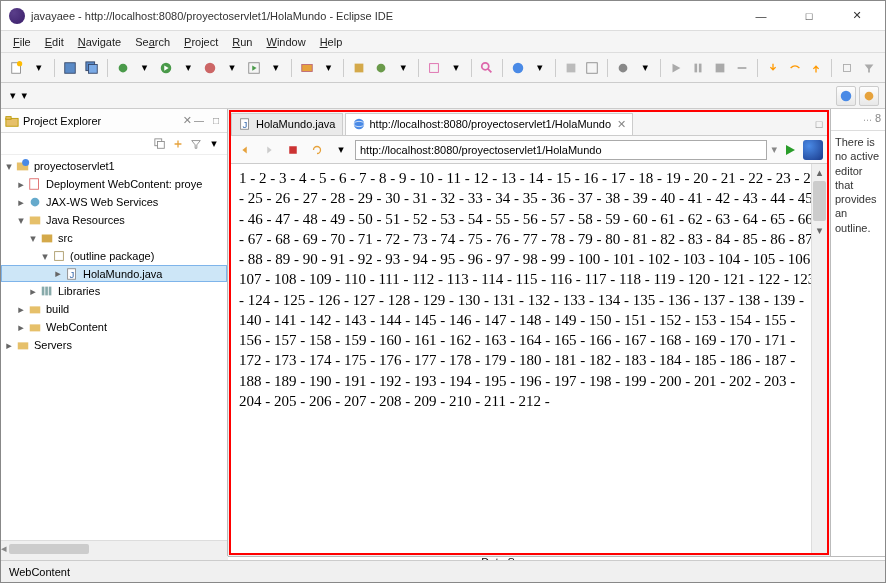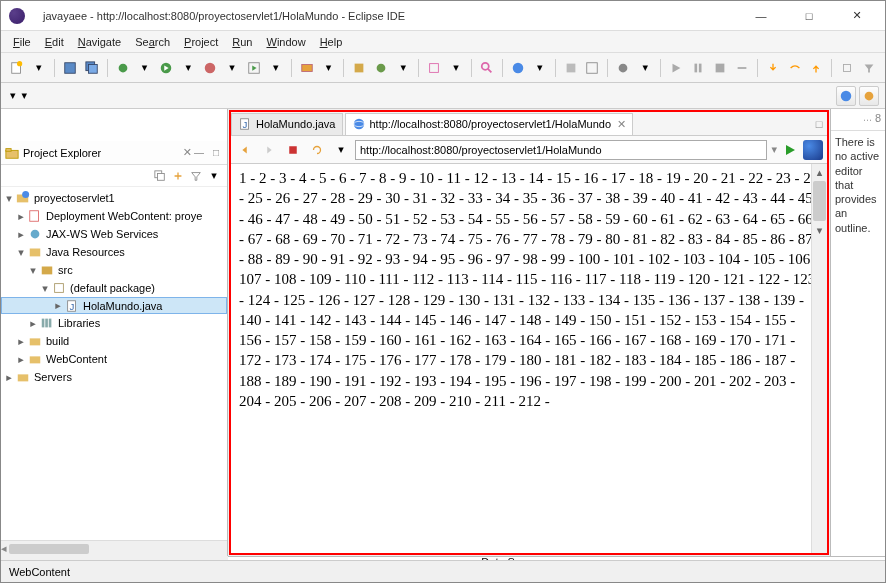--- a/index.html
+++ b/index.html
@@ -1,32 +1,32 @@
 <!DOCTYPE html>
 <html><head>
 <meta charset="utf-8">
 <style>
 * { box-sizing: border-box; margin: 0; padding: 0; font-family: "Segoe UI", Tahoma, sans-serif; font-size: 11px; }
 body { width: 886px; height: 583px; background: #f0f0f0; overflow: hidden; border: 1px solid #888; position: relative; }
-.titlebar { height: 30px; background: #fff; display: flex; align-items: center; padding: 0 8px; border-bottom: 1px solid #ddd; gap: 12px; }
+.titlebar { height: 30px; background: #fff; display: flex; align-items: center; padding: 0 8px; border-bottom: 1px solid #ddd; }
 .titlebar .icon { width: 16px; height: 16px; background: radial-gradient(circle at 30% 30%, #5a3e8a, #3a1e6a); border-radius: 50%; margin-right: 6px; }
 .titlebar .title { flex: 1; color: #333; }
 .titlebar .wincontrols { display: flex; gap: 8px; }
 .titlebar .wincontrols div { width: 40px; height: 28px; display: flex; align-items: center; justify-content: center; color: #333; }
 .menubar { height: 22px; background: #f5f5f5; display: flex; align-items: center; padding: 0 12px; gap: 14px; border-bottom: 1px solid #ddd; color:#222;}
 .menubar span u { text-decoration: underline; }
 .toolbar { height: 30px; background: #f5f5f5; display: flex; align-items: center; padding: 2px 6px; gap: 2px; border-bottom: 1px solid #ccc; flex-wrap: nowrap; overflow: hidden; }
 .toolbar .tbtn { width: 20px; height: 20px; display: flex; align-items: center; justify-content: center; border-radius: 2px; }
 .toolbar .tbtn svg { width: 14px; height: 14px; }
 .toolbar .sep { width: 1px; height: 18px; background: #ccc; margin: 0 3px; }
 .toolbar2 { height: 26px; background: #f5f5f5; display: flex; align-items: center; padding: 2px 6px; gap: 3px; border-bottom: 1px solid #ccc; }
 .toolbar2 .right { margin-left: auto; display:flex; gap:3px; align-items:center;}
 .workspace { display: flex; height: 447px; }
 .leftpanel { width: 227px; background: #fff; border-right: 1px solid #bbb; display: flex; flex-direction: column; }
-.ph { height: 24px; display: flex; align-items: center; padding: 0 4px; background: #fdfdfd; border-bottom: 1px solid #ddd; margin-top: 32px; }
+.ph { height: 24px; display: flex; align-items: center; padding: 0 4px; background: #fdfdfd; border-bottom: 1px solid #ddd; }
 .ph .phicon { width: 14px; height: 14px; margin-right: 4px; }
 .ph .phtext { flex: 1; }
 .ph .phctrl { display: flex; gap: 3px; margin-left: auto; }
 .ph .phctrl span { width: 14px; height: 14px; display:flex; align-items:center; justify-content:center; color:#888; font-size:10px;}
 .ptoolbar { height: 22px; display: flex; align-items: center; justify-content: flex-end; gap: 4px; padding: 0 6px; border-bottom: 1px solid #eee; }
 .ptoolbar span { width:14px; height:14px; display:flex; align-items:center; justify-content:center;}
 .tree { flex: 1; overflow: auto; padding: 2px 0; }
 .tree .node { display: flex; align-items: center; height: 18px; white-space: nowrap; }
 .tree .tw { width: 12px; text-align: center; color: #666; cursor: pointer; }
 .tree .nicon { width: 16px; height: 14px; margin-right: 3px; display:flex; align-items:center; justify-content:center;}
@@ -370,21 +370,21 @@
           </span>
           <span class="label">src</span>
         </div>
       <div class="node indent3">
           <span class="tw">▾</span>
           <span class="nicon">
             <svg viewBox="0 0 16 16" width="14" height="14">
               <rect x="3" y="3" width="10" height="10" fill="#fff" stroke="#a96"></rect>
             </svg>
           </span>
-          <span class="label">(default package)</span>
+          <span class="label">(outline package)</span>
         </div>
       <div class="node indent4 sel">
           <span class="tw">▸</span>
           <span class="nicon">
             <svg viewBox="0 0 16 16" width="14" height="14">
               <rect x="3" y="2" width="9" height="12" fill="#fff" stroke="#888"></rect>
               <text x="5" y="12" font-size="8" fill="#36a">J</text>
             </svg>
           </span>
           <span class="label">HolaMundo.java</span>

